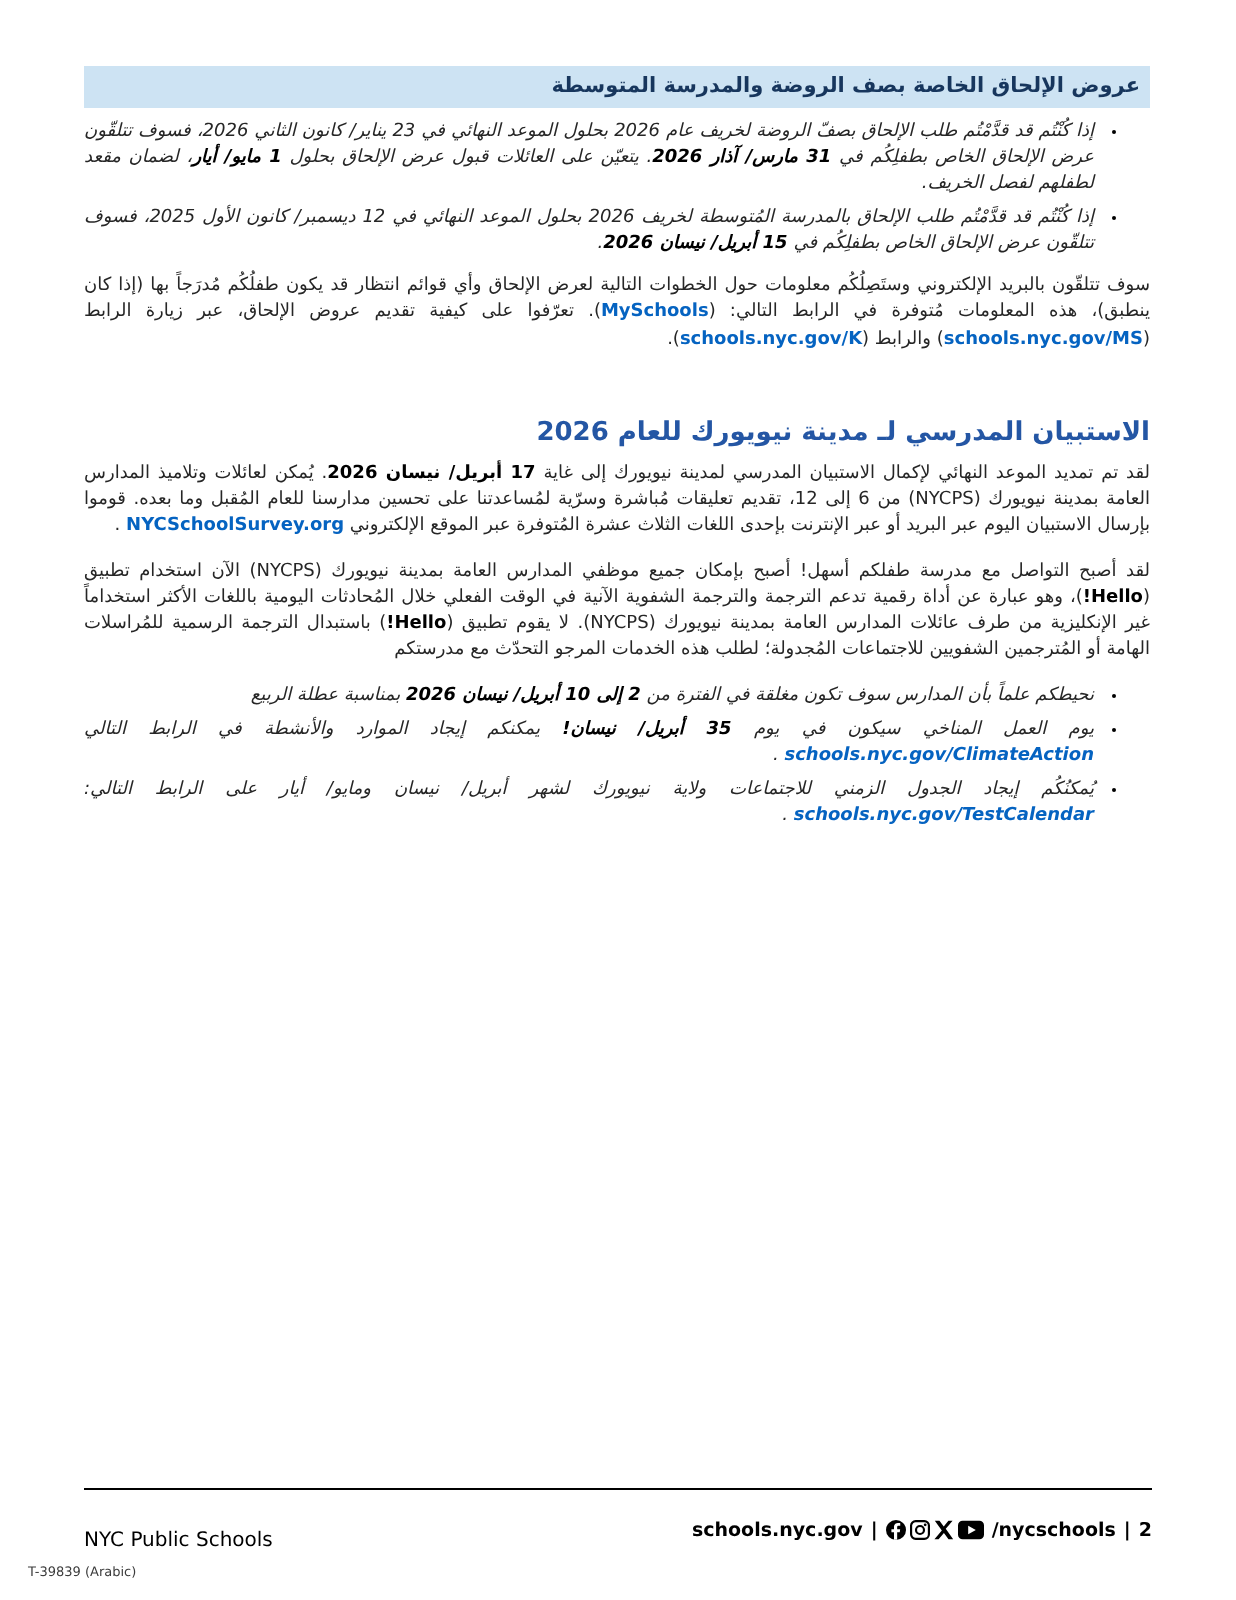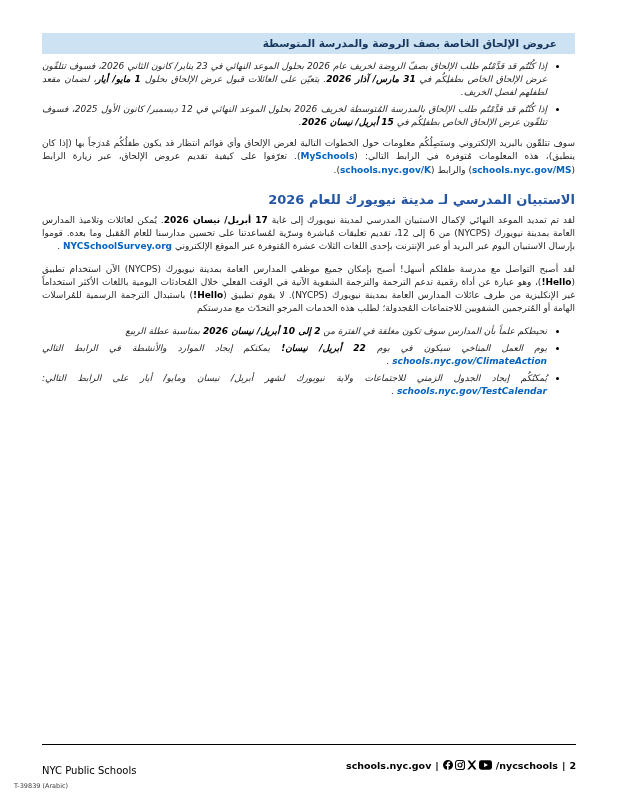--- a/index.html
+++ b/index.html
@@ -7,31 +7,31 @@
   body {
     width:618px; height:800px; position:relative; overflow:hidden;
     font-family:"DejaVu Sans", sans-serif; color:#262626;
   }
   .content {
     position:absolute; top:33px; right:43px; left:42px;
     direction:rtl; text-align:justify;
   }
   .title-bar {
     background:#cde3f3; color:#17365d; font-weight:700;
-    font-size:10.5px; line-height:1.35; padding:3px 18px 4px;
+    font-size:10.5px; line-height:1.35; padding:3px 5px 4px;
     margin-bottom:6px; text-align:right;
   }
   .body-text { font-size:9px; line-height:1.45; color:#262626; }
   ul.doc-list { list-style:disc; padding-right:24px; margin:2px 4px 8px 0;font-style:italic; }
   ul.doc-list li { margin-bottom:4px; }
   ul.doc-list li::marker { color:#000; font-size:9px; }
   p.para { margin:2px 0 10px; }
   h2.sec {
     color:#2456a4; font-size:13px; font-weight:700;
-    margin:15px 0 6px; text-align:right; line-height:1.25;
+    margin:32px 0 6px; text-align:right; line-height:1.25;
   }
   .b { font-weight:700; color:#000000; }
   .link { color:#0563c1; font-weight:700; }
   .footer {
     position:absolute; left:42px; right:42px; top:744px;
     border-top:1px solid #000; padding-top:9px;
     display:flex; justify-content:space-between; align-items:center;
   }
   .footer-left { font-size:10px; color:#000;margin-top:11px; }
   .footer-right {
@@ -62,21 +62,21 @@
 
     <p class="body-text para"><span>سوف تتلقّون بالبريد الإلكتروني وستَصِلُكُم معلومات حول الخطوات التالية لعرض الإلحاق وأي قوائم انتظار قد يكون طفلُكُم مُدرَجاً بها (إذا كان ينطبق)، هذه المعلومات مُتوفرة في الرابط التالي: (</span><span class="link">MySchools</span><span>). تعرّفوا على كيفية تقديم عروض الإلحاق، عبر زيارة الرابط (</span><span class="link">schools.nyc.gov/MS</span><span>) والرابط (</span><span class="link">schools.nyc.gov/K</span><span>).</span></p>
 
     <h2 class="sec">الاستبيان المدرسي لـ مدينة نيويورك للعام 2026</h2>
     <p class="body-text para"><span>لقد تم تمديد الموعد النهائي لإكمال الاستبيان المدرسي لمدينة نيويورك إلى غاية </span><span class="b">17 أبريل/ نيسان 2026</span><span>. يُمكن لعائلات وتلاميذ المدارس العامة بمدينة نيويورك (NYCPS) من 6 إلى 12، تقديم تعليقات مُباشرة وسرّية لمُساعدتنا على تحسين مدارسنا للعام المُقبل وما بعده. قوموا بإرسال الاستبيان اليوم عبر البريد أو عبر الإنترنت بإحدى اللغات الثلاث عشرة المُتوفرة عبر الموقع الإلكتروني </span><span class="link">NYCSchoolSurvey.org</span><span> .</span></p>
 
     <p class="body-text para"><span>لقد أصبح التواصل مع مدرسة طفلكم أسهل! أصبح بإمكان جميع موظفي المدارس العامة بمدينة نيويورك (NYCPS) الآن استخدام تطبيق (</span><span class="b">Hello!</span><span>)، وهو عبارة عن أداة رقمية تدعم الترجمة والترجمة الشفوية الآنية في الوقت الفعلي خلال المُحادثات اليومية باللغات الأكثر استخداماً غير الإنكليزية من طرف عائلات المدارس العامة بمدينة نيويورك (NYCPS). لا يقوم تطبيق (</span><span class="b">Hello!</span><span>) باستبدال الترجمة الرسمية للمُراسلات الهامة أو المُترجمين الشفويين للاجتماعات المُجدولة؛ لطلب هذه الخدمات المرجو التحدّث مع مدرستكم</span></p>
 
     <ul class="body-text doc-list">
       <li><span>نحيطكم علماً بأن المدارس سوف تكون مغلقة في الفترة من </span><span class="b">2 إلى 10 أبريل/ نيسان 2026</span><span> بمناسبة عطلة الربيع</span></li>
-      <li><span>يوم العمل المناخي سيكون في يوم </span><span class="b">22 أبريل/ نيسان!</span><span> يمكنكم إيجاد الموارد والأنشطة في الرابط التالي </span><span class="link">schools.nyc.gov/ClimateAction</span><span> .</span></li>
+      <li><span>يوم العمل المناخي سيكون في يوم </span><span class="b">35 أبريل/ نيسان!</span><span> يمكنكم إيجاد الموارد والأنشطة في الرابط التالي </span><span class="link">schools.nyc.gov/ClimateAction</span><span> .</span></li>
       <li><span>يُمكنُكُم إيجاد الجدول الزمني للاجتماعات ولاية نيويورك لشهر أبريل/ نيسان ومايو/ أيار على الرابط التالي: </span><span class="link">schools.nyc.gov/TestCalendar</span><span> .</span></li>
     </ul>
 
   </div>
 
   <div class="footer">
     <span class="footer-left">NYC Public Schools</span>
     <span class="footer-right">
       <span>schools.nyc.gov</span>
       <span>|</span>

